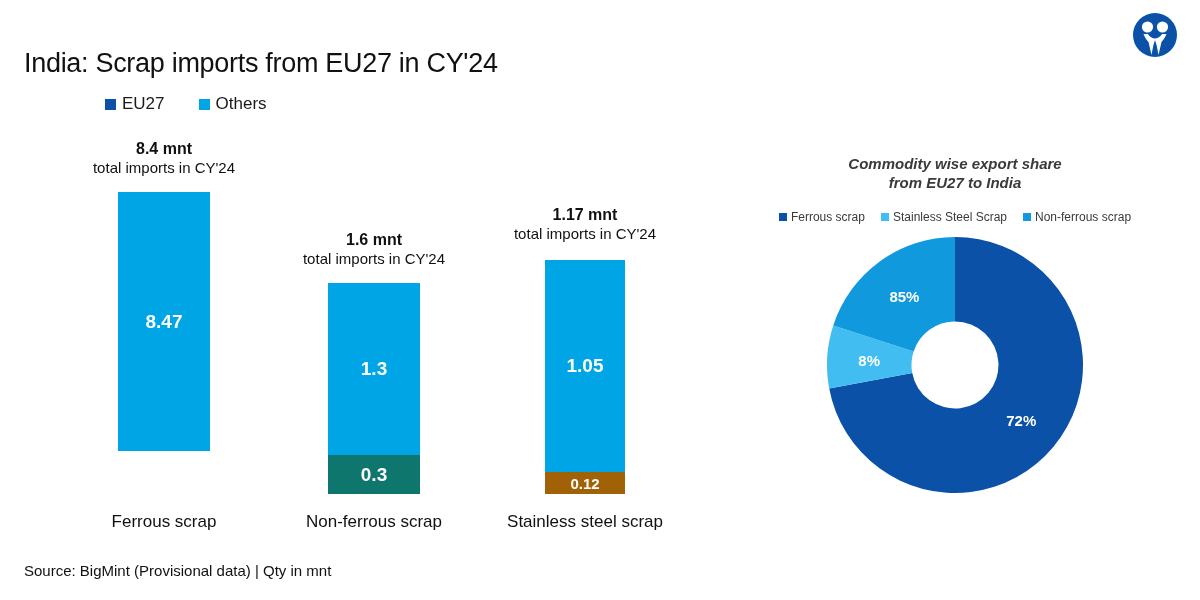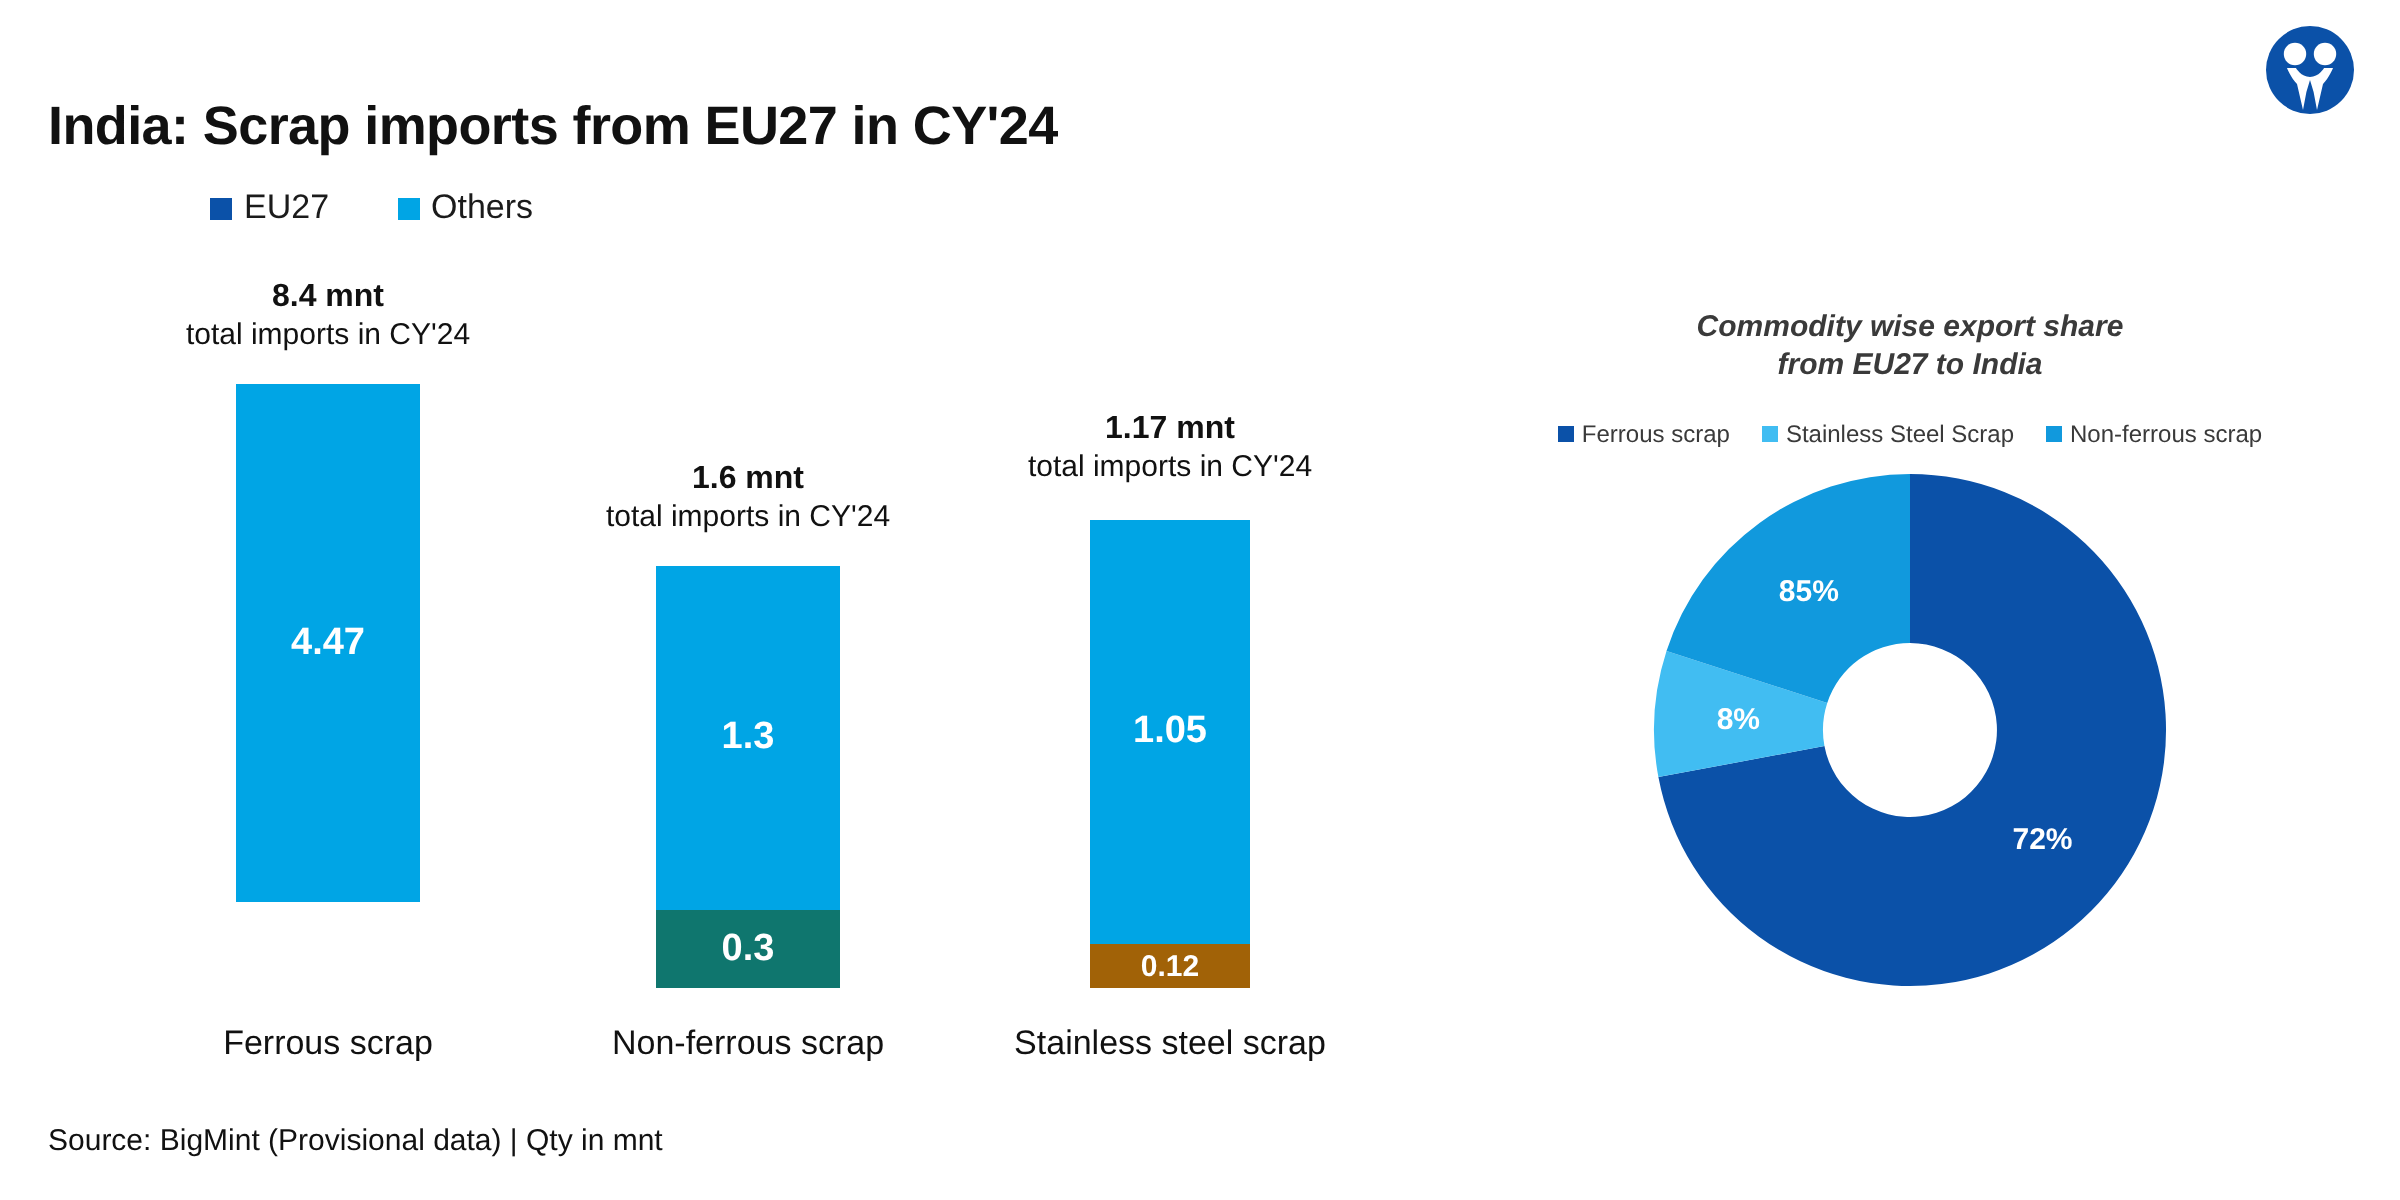--- a/index.html
+++ b/index.html
@@ -33,21 +33,21 @@
     color: #0b51a8;
     line-height: 1;
   }
 
   
   #chart-title {
     position: absolute;
     left: 24px;
     top: 48px;
     font-size: 27px;
-    font-weight: bold;
+    font-weight: normal;
     letter-spacing: -0.3px;
     color: #111111;
   }
 
   
   #bar-legend {
     position: absolute;
     left: 105px;
     top: 94px;
     display: flex;
@@ -206,21 +206,21 @@
 
 <div id="bar-area">
 
   <div class="bar-group">
     <div class="bar-total" style="left:34px; top:140px;">
       <span class="total-value">8.4 mnt</span>
       <span class="total-caption">total imports in CY'24</span>
     </div>
     <div class="bar-stack" style="left:118px; width:92px; height:302px; top:192px;">
       <div class="seg seg-others" style="top:0; height:259px; background:#00a5e5;">
-        <span>4.47</span>
+        <span>8.47</span>
       </div>
     </div>
     <div class="bar-cat-label" style="left:34px; top:512px;">Ferrous scrap</div>
   </div>
 
   <div class="bar-group">
     <div class="bar-total" style="left:244px; top:231px;">
       <span class="total-value">1.6 mnt</span>
       <span class="total-caption">total imports in CY'24</span>
     </div>

